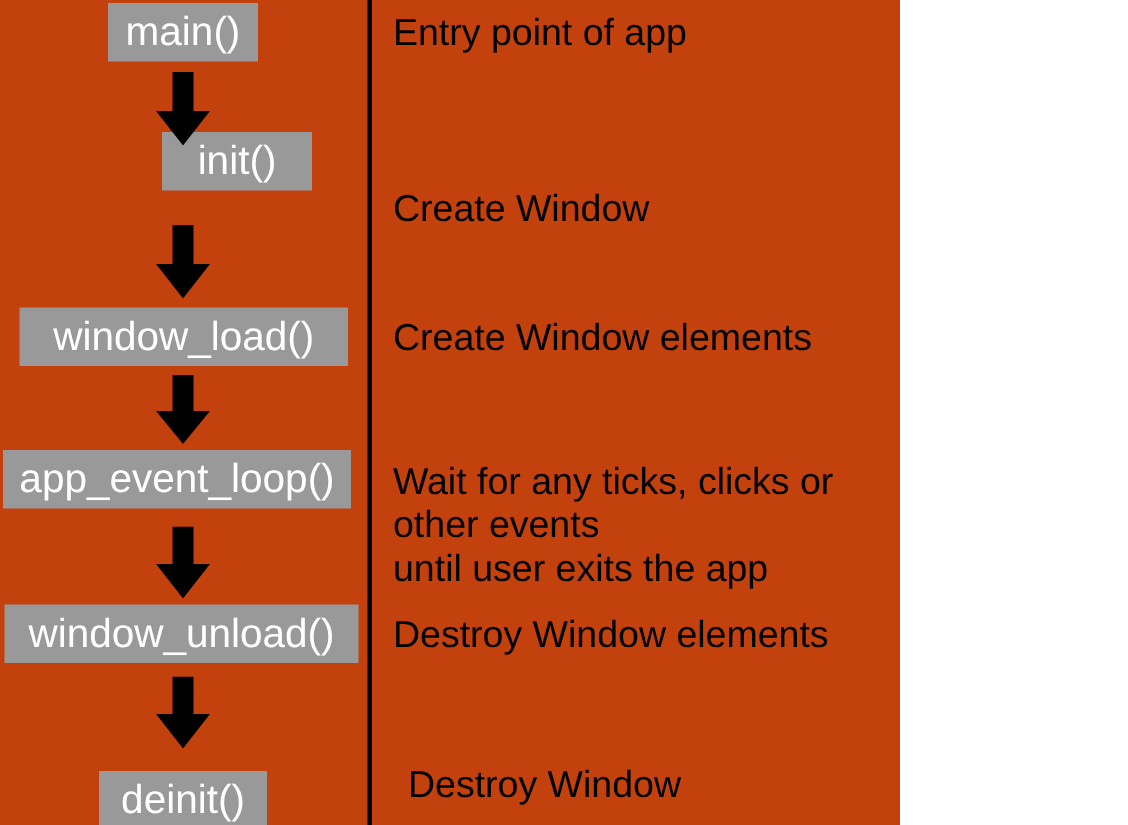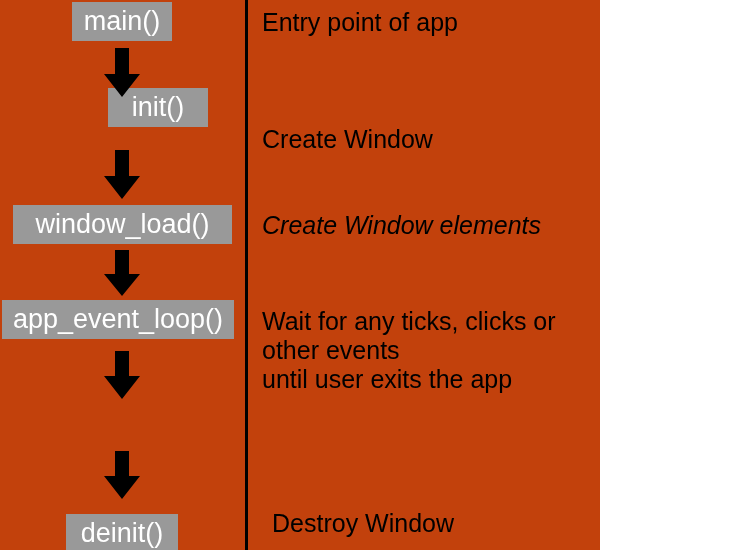--- a/index.html
+++ b/index.html
@@ -71,20 +71,23 @@
   </div>
 
   <div class="node" style="left:13px; top:205px; width:219px; height:39px;">
     <span>window_load()</span>
   </div>
 
   <div class="node" style="left:2px; top:300px; width:232px; height:39px;justify-content:center;">
     <span>app_event_loop()</span>
   </div>
 
+  <div class="node" style="left:3px; top:403px; width:236px; height:39px;">
+    <span>window_unload()</span>
+  </div>
 
   <div class="node" style="left:66px; top:514px; width:112px; height:39px;">
     <span>deinit()</span>
   </div>
 
   <div class="arrow" style="left:104px; top:48px; height:49px;">
     <svg viewBox="0 0 36 49" preserveAspectRatio="none" aria-hidden="true">
       <polygon points="11,0 25,0 25,26 36,26 18,49 0,26 11,26" fill="#000000"></polygon>
     </svg>
   </div>
@@ -112,21 +115,22 @@
       <polygon points="11,0 25,0 25,25 36,25 18,48 0,25 11,25" fill="#000000"></polygon>
     </svg>
   </div>
 
   <div class="divider"></div>
 
   <div class="desc" style="top:8px;">Entry point of app</div>
 
   <div class="desc" style="top:125px;">Create Window</div>
 
-  <div class="desc" style="top:211px;font-style:italic;">Create Window elements</div>
+  <div class="desc" style="top:211px;">Create Window elements</div>
 
   <div class="desc" style="top:307px;">Wait for any ticks, clicks or other events
 until user exits the app</div>
 
+  <div class="desc" style="top:409px;">Destroy Window elements</div>
 
   <div class="desc" style="top:509px;margin-left:10px;">Destroy Window</div>
 
 </div>
 
 </body></html>

